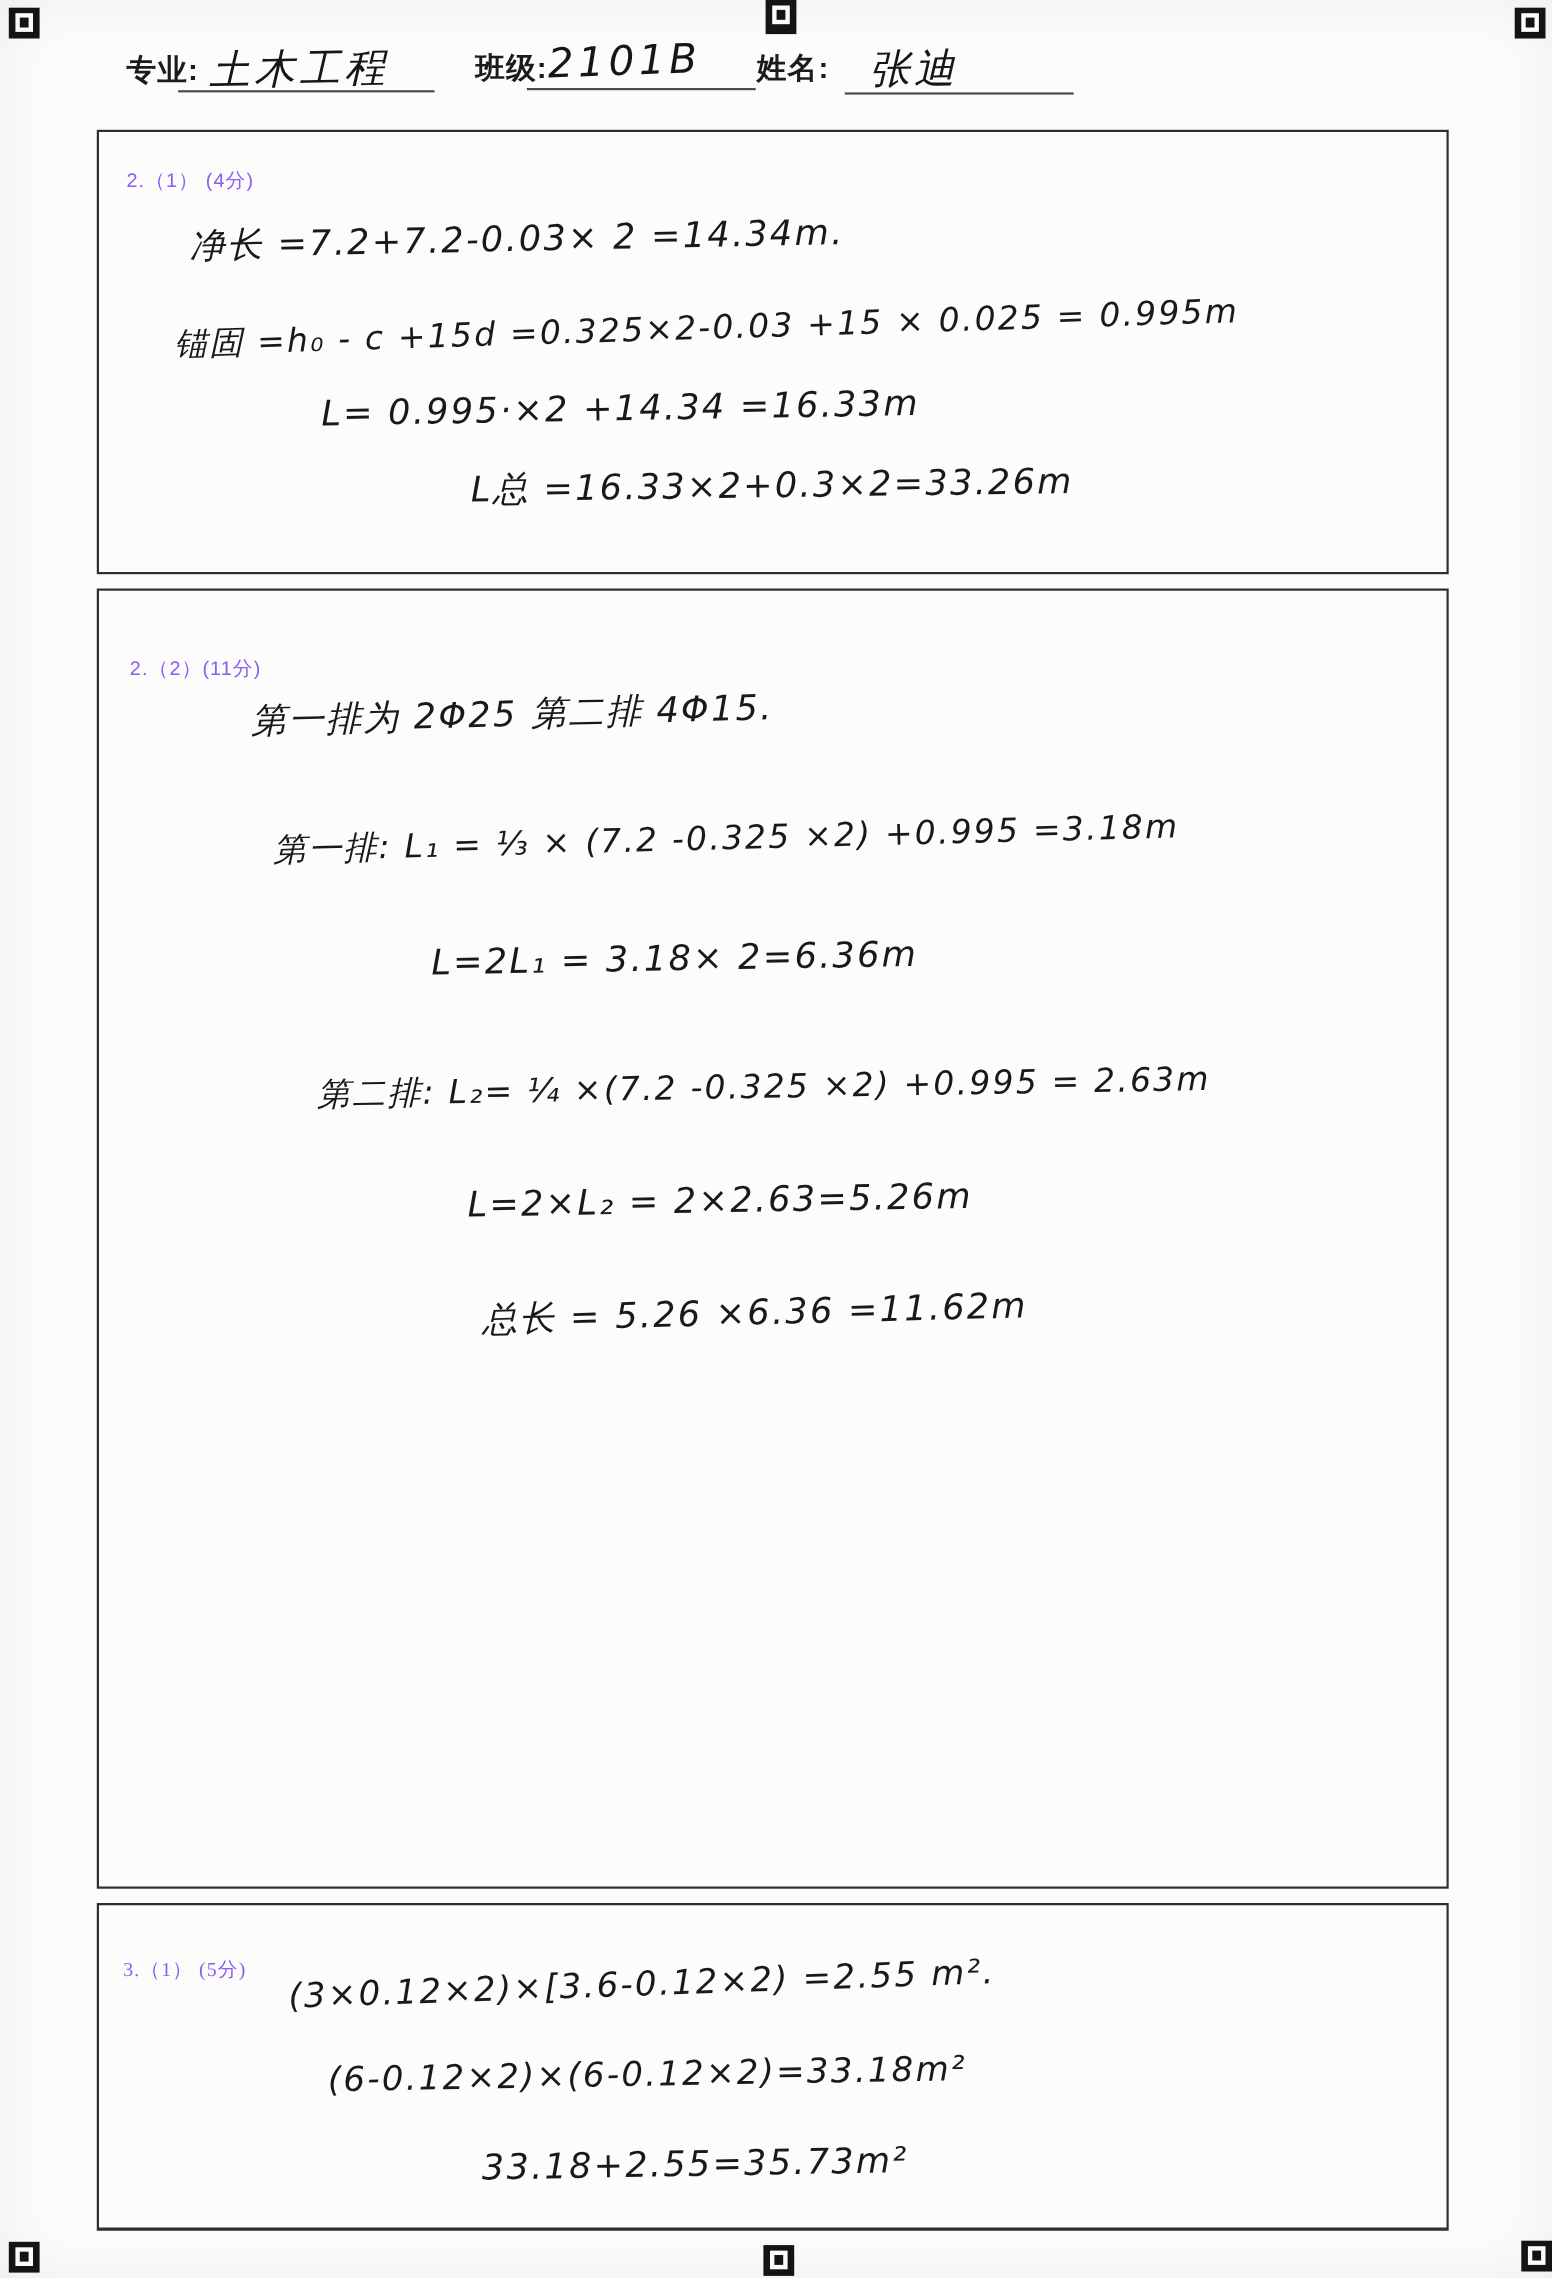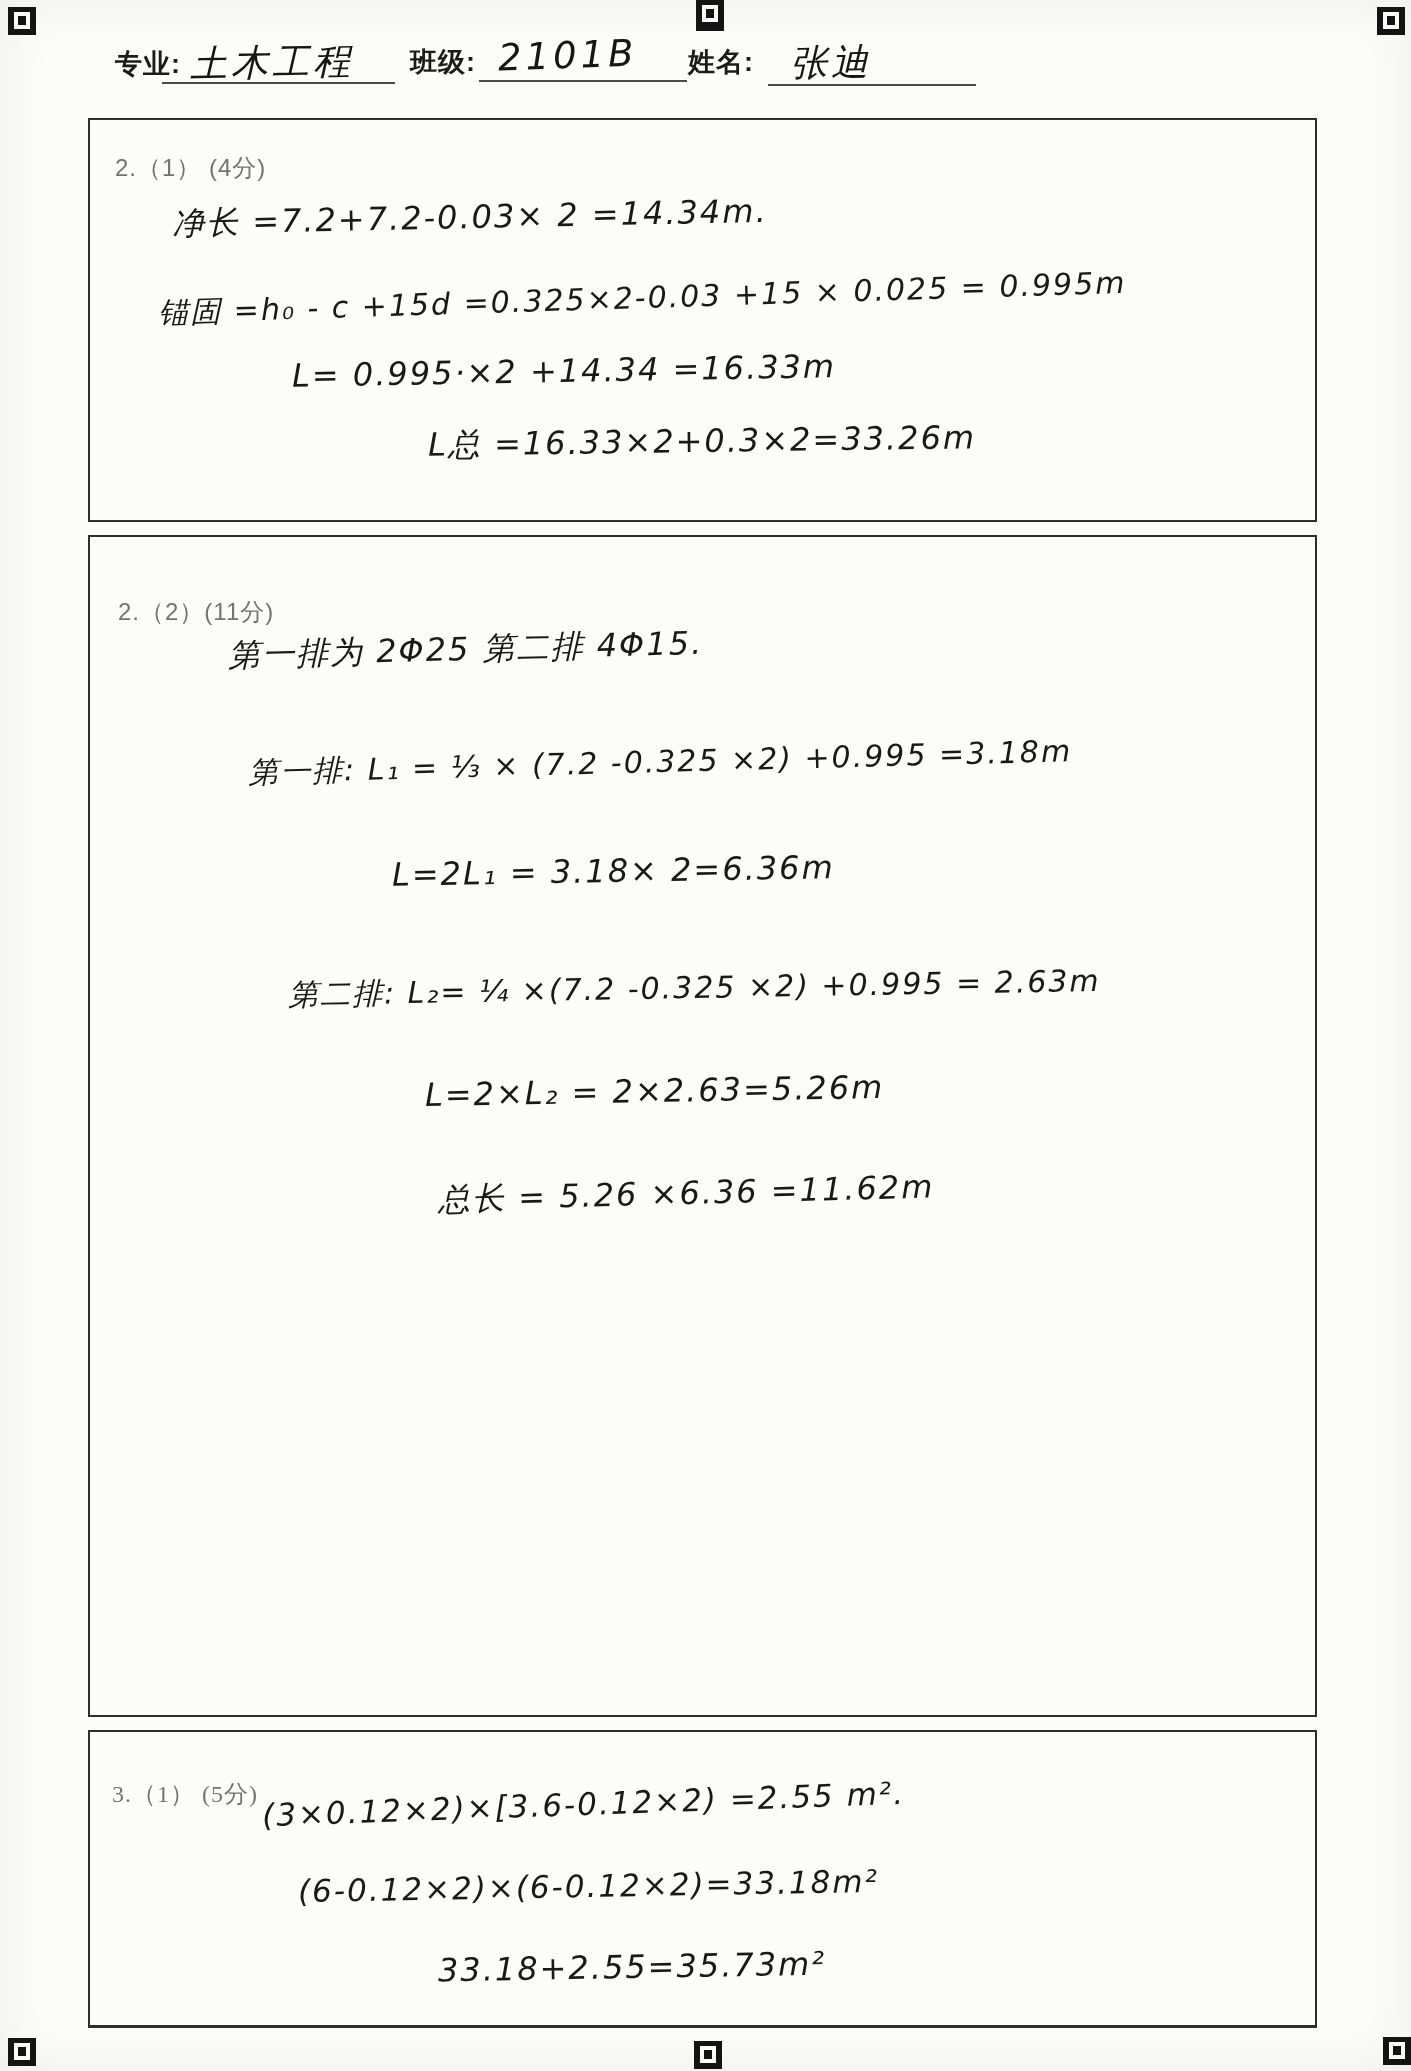--- a/index.html
+++ b/index.html
@@ -21,21 +21,21 @@
   .f-tc{left:696px;top:0px;height:31px;}
   .f-tr{left:1377px;top:7px;}
   .f-bl{left:8px;top:2038px;}
   .f-bc{left:694px;top:2041px;}
   .f-br{left:1383px;top:2037px;}
 
   
   .hdr{position:absolute;top:38px;left:0;width:100%;height:60px;text-align:center;}
   .hdr-label{position:absolute;font-weight:bold;font-size:27px;color:#1b1b1b;letter-spacing:1px;}
   .lab-major{left:115px;top:8px;}
-  .lab-class{left:410px;top:6px;}
+  .lab-class{left:432px;top:6px;}
   .lab-name{left:688px;top:6px;}
   .hdr-line{position:absolute;border-bottom:2px solid #4a4a4a;height:40px;}
   .line-major{left:162px;top:4px;width:233px;}
   .line-class{left:479px;top:2px;width:208px;}
   .line-name{left:768px;top:6px;width:208px;}
   .hdr-value{
     position:absolute;
     font-family:"DejaVu Sans", sans-serif;
     font-style:italic;font-size:37px;color:#161616;
     letter-spacing:4px;white-space:nowrap;
@@ -43,21 +43,21 @@
   .val-major{left:190px;top:0px;transform:rotate(-1deg);}
   .val-class{left:498px;top:-4px;transform:rotate(-2deg);}
   .val-name{left:790px;top:0px;transform:rotate(-1deg);}
 
   
   .abox{position:absolute;left:88px;width:1225px;border:2px solid #2e2e2e;background:transparent;}
   .box1{top:118px;height:400px;}
   .box2{top:535px;height:1178px;}
   .box3{top:1730px;height:293px;border-bottom-width:3px;}
   .sec-label{
-    position:absolute;font-size:24px;color:#737373;
+    position:absolute;font-size:18px;color:#8b5cf6;
     font-family:"Liberation Sans", sans-serif;letter-spacing:1px;white-space:nowrap;
   }
 
   
   .hw{
     position:absolute;
     font-family:"DejaVu Sans", sans-serif;
     font-style:italic;
     font-size:32px;color:#191919;
     letter-spacing:2px;white-space:nowrap;

